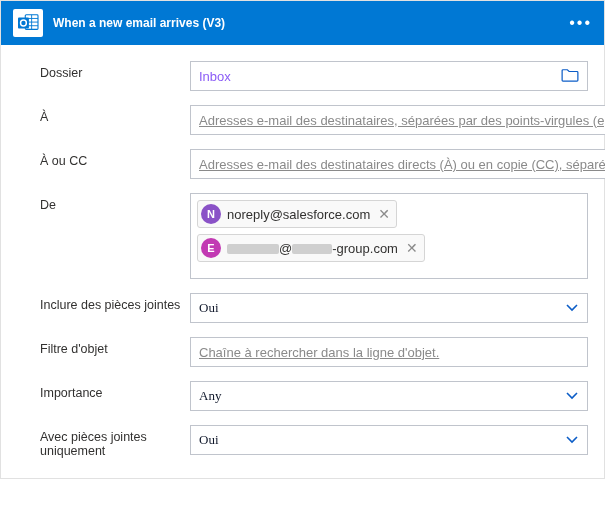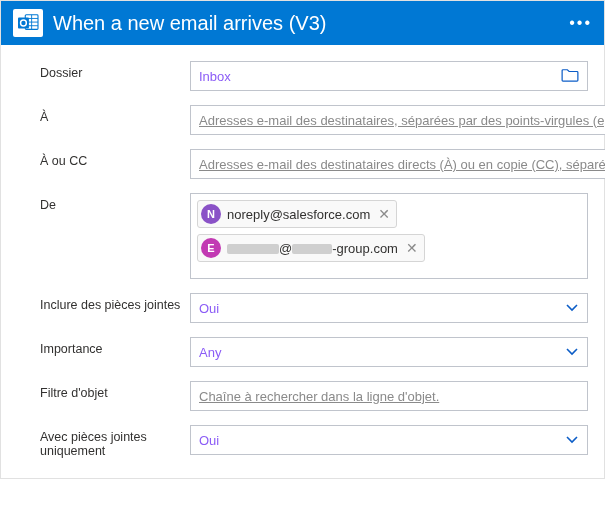--- a/index.html
+++ b/index.html
@@ -25,21 +25,21 @@
   .outlook-icon {
     width: 30px;
     height: 28px;
     background: #fff;
     display: flex;
     align-items: center;
     justify-content: center;
     border-radius: 2px;
   }
   .outlook-icon svg { display: block; }
-  .card-title { flex: 1; font-size: 20px; font-weight: 400; }
+  .card-title { flex: 1; font-size: 12px; font-weight: 700; }
   .dots { color: #fff; letter-spacing: 2px; font-size: 16px; user-select: none; cursor: pointer; }
   .card-body { padding: 16px 16px 10px 16px; }
   .row { display: flex; align-items: flex-start; margin-bottom: 14px; }
   .row:last-of-type { margin-bottom: 10px; justify-content: space-between; }
   .label {
     width: 150px;
     flex-shrink: 0;
     padding-top: 5px;
     font-size: 12.5px;
     color: #323130;
@@ -63,21 +63,21 @@
     overflow: hidden;
     text-overflow: ellipsis;
   }
   .input-value.placeholder { color: #8a8a8a; text-decoration: underline; }
   .folder-icon { color: #0078d4; margin-left: 6px; }
   .chevron {
     color: #0c5dc7;
     font-size: 14px;
     margin-left: 6px;
   }
-  .select-box .input-value { color: #8b5cf6; }
+  .select-box .input-value { color: #0f172a; font-family: Liberation Serif, serif; }
   .email-box {
     border: 1px solid #c0c4cc;
     padding: 6px 6px 16px 6px;
     display: flex;
     flex-wrap: wrap;
     gap: 6px;
   }
   .chip {
     display: inline-flex;
     align-items: center;
@@ -200,43 +200,43 @@
           <span class="chevron">
             <svg width="14" height="10" viewBox="0 0 14 10">
                 <path d="M2 2l5 5 5-5" fill="none" stroke="#0c5dc7" stroke-width="1.6"></path>
               </svg>
           </span>
         </div>
       </div>
     </div>
 
     <div class="row">
+      <div class="label">Filtre d'objet</div>
+      <div class="field">
+        <div class="input-box">
+          <span class="input-value placeholder">Chaîne à rechercher dans la ligne d'objet.</span>
+        </div>
+      </div>
+    </div>
+
+    <div class="row">
       <div class="label">Importance</div>
       <div class="field">
         <div class="input-box select-box">
           <span class="input-value">Any</span>
           <span class="chevron">
             <svg width="14" height="10" viewBox="0 0 14 10">
                 <path d="M2 2l5 5 5-5" fill="none" stroke="#0c5dc7" stroke-width="1.6"></path>
               </svg>
           </span>
         </div>
       </div>
     </div>
 
     <div class="row">
-      <div class="label">Filtre d'objet</div>
-      <div class="field">
-        <div class="input-box">
-          <span class="input-value placeholder">Chaîne à rechercher dans la ligne d'objet.</span>
-        </div>
-      </div>
-    </div>
-
-    <div class="row">
       <div class="label">Avec pièces jointes uniquement</div>
       <div class="field">
         <div class="input-box select-box">
           <span class="input-value">Oui</span>
           <span class="chevron">
             <svg width="14" height="10" viewBox="0 0 14 10">
                 <path d="M2 2l5 5 5-5" fill="none" stroke="#0c5dc7" stroke-width="1.6"></path>
               </svg>
           </span>
         </div>

